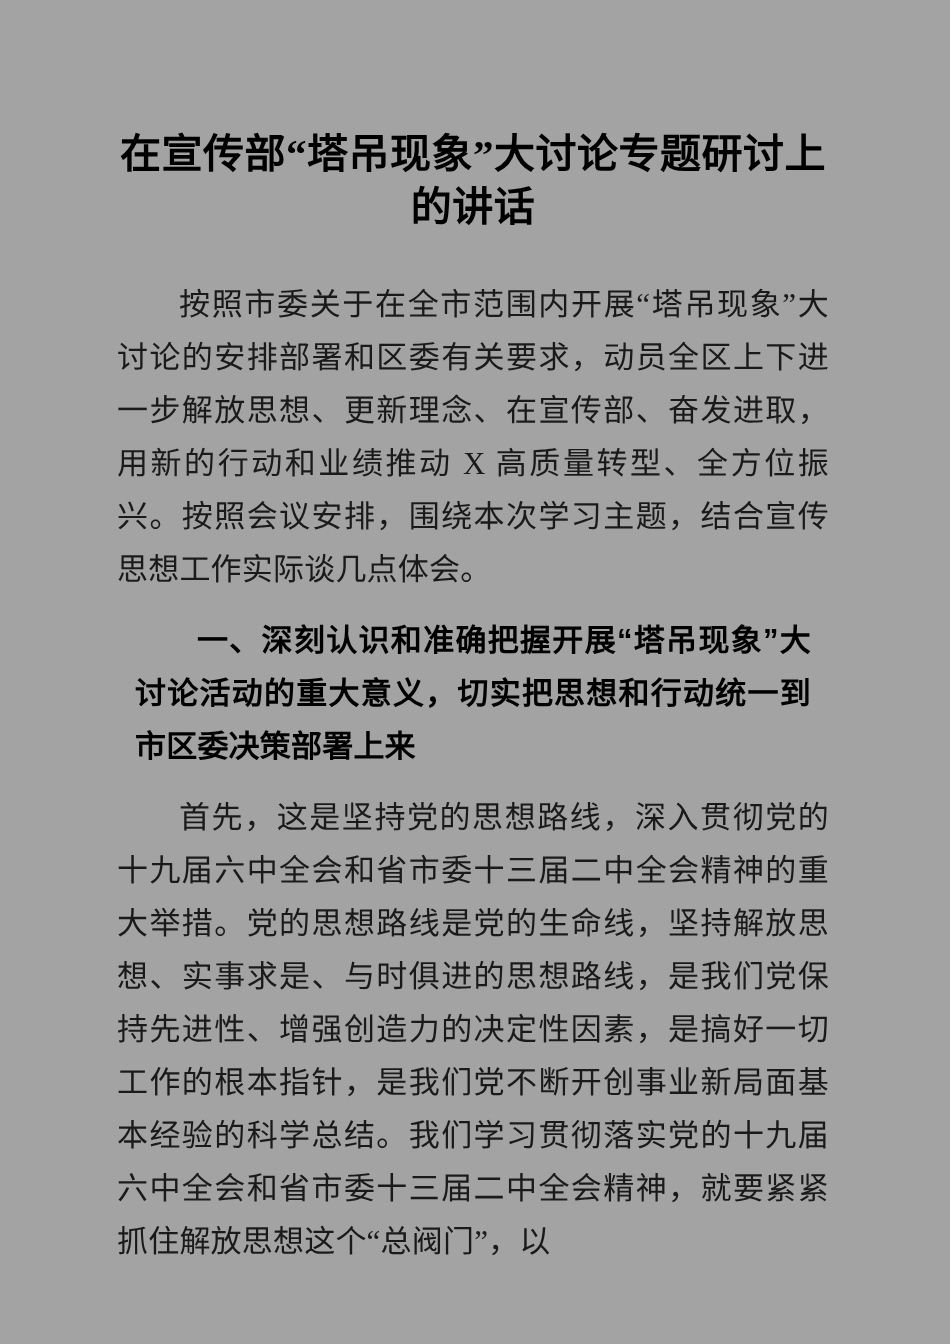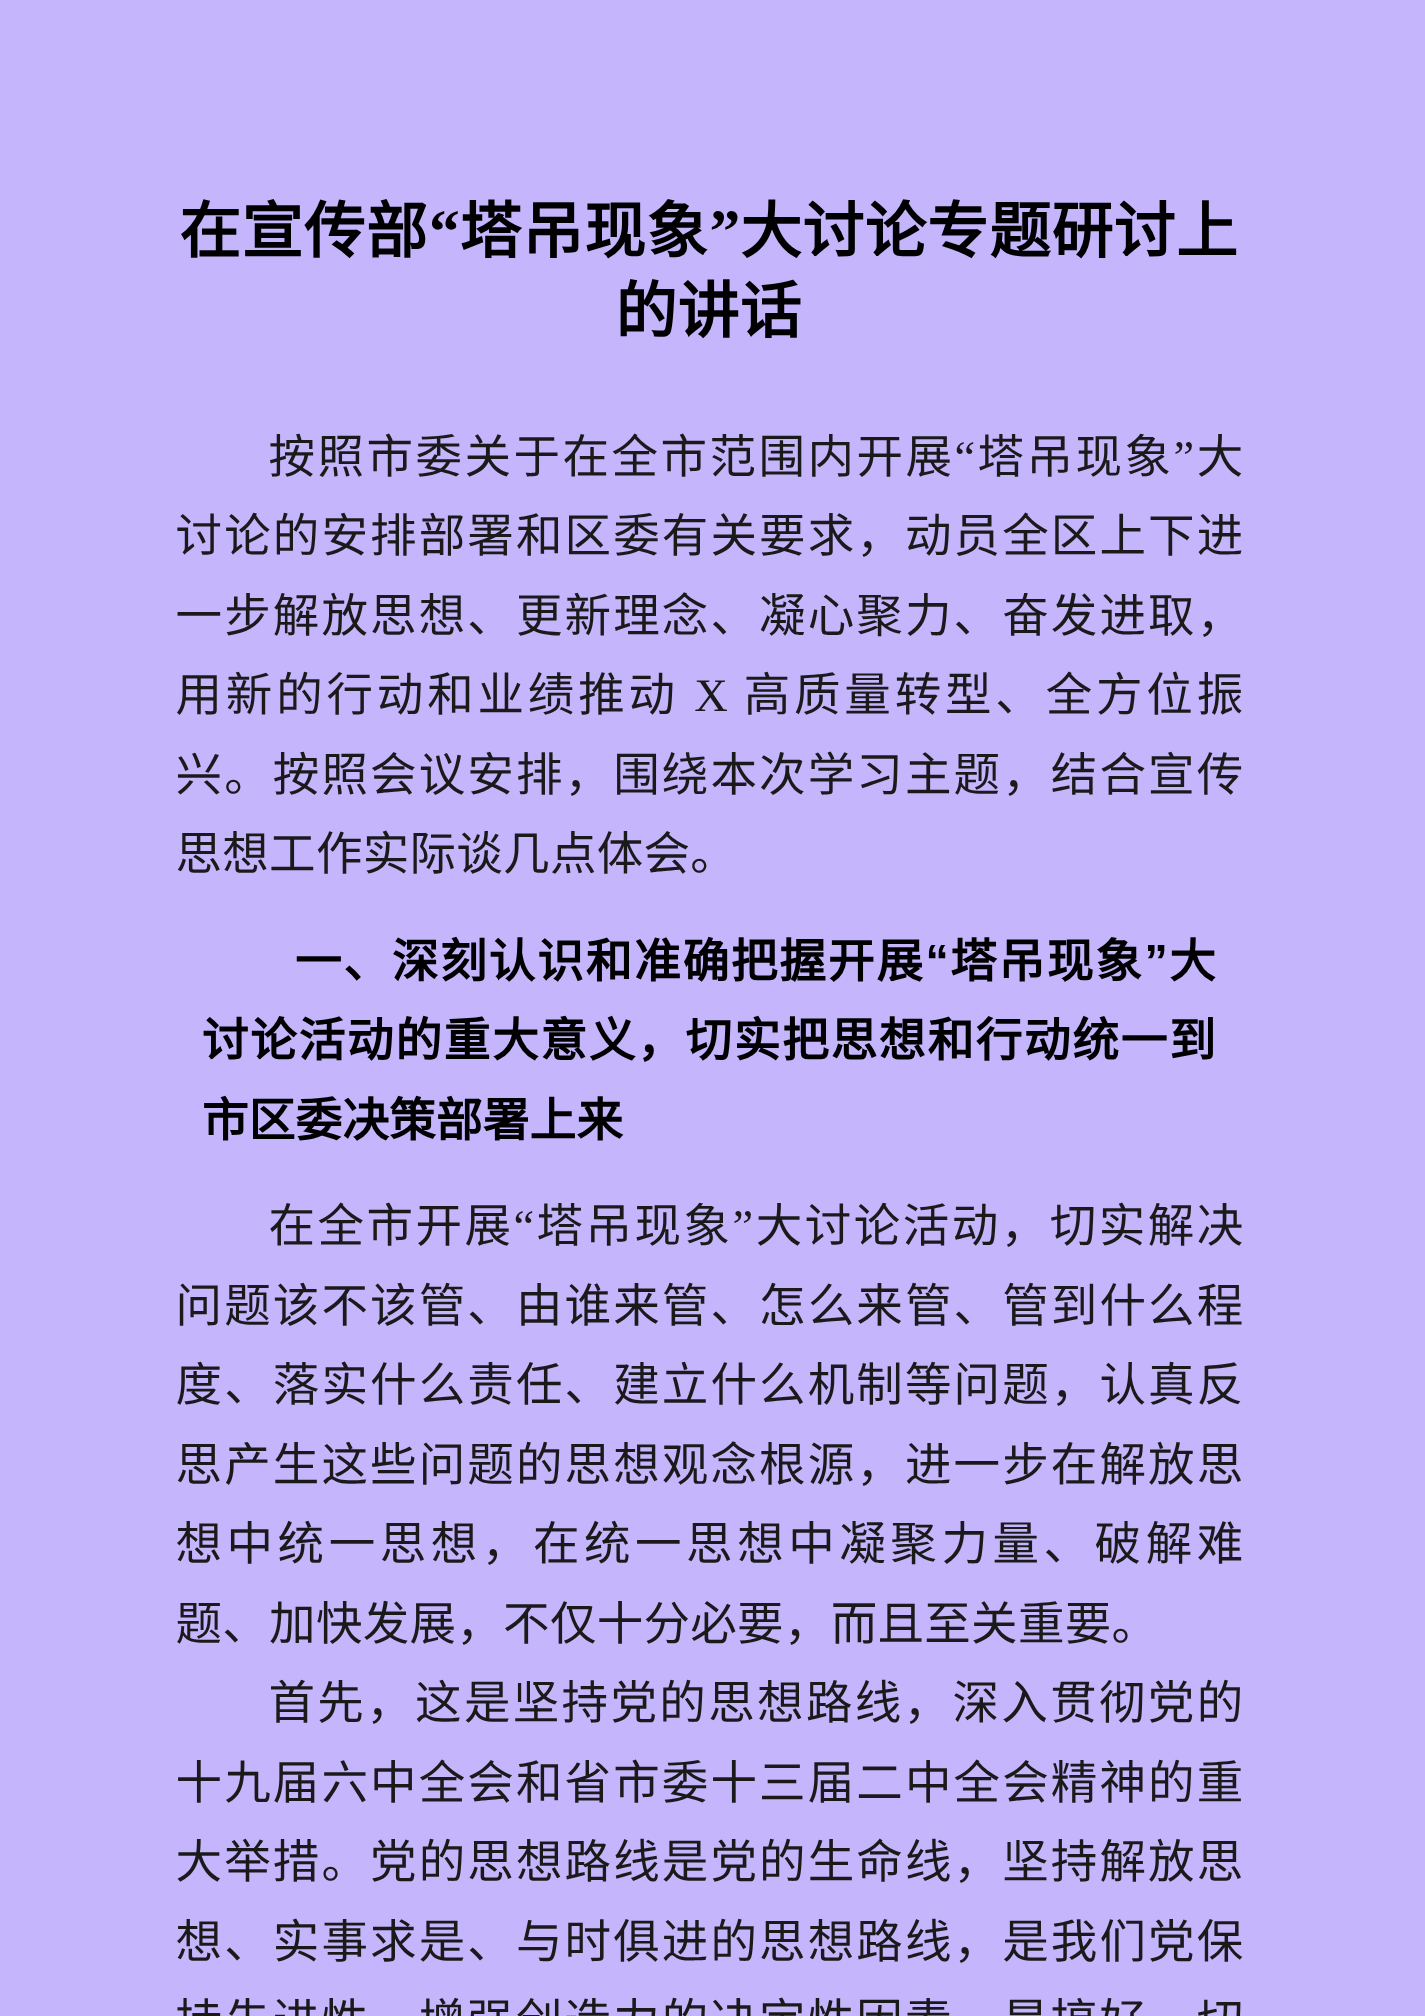--- a/index.html
+++ b/index.html
@@ -6,21 +6,21 @@
   html, body {
     margin: 0;
     padding: 0;
     background: #ffffff;
   }
 
   .page {
     position: relative;
     width: 950px;
     height: 1344px;
-    background: #c4b5fd;
+    background: #a3a3a3;
     margin: 0 auto;
     overflow: hidden;
     box-sizing: border-box;
   }
 
   .content {
     position: absolute;
     left: 117px;
     top: 0;
     width: 712px;
@@ -77,22 +77,21 @@
 </head>
 <body>
 
 <div class="page">
   <div class="content">
 
     <h1 class="doc-title">在宣传部“塔吊现象”大讨论专题研讨上的讲话</h1>
 
     <div class="title-gap"></div>
 
-    <p class="para">按照市委关于在全市范围内开展“塔吊现象”大讨论的安排部署和区委有关要求，动员全区上下进一步解放思想、更新理念、凝心聚力、奋发进取，用新的行动和业绩推动 X 高质量转型、全方位振兴。按照会议安排，围绕本次学习主题，结合宣传思想工作实际谈几点体会。</p>
+    <p class="para">按照市委关于在全市范围内开展“塔吊现象”大讨论的安排部署和区委有关要求，动员全区上下进一步解放思想、更新理念、在宣传部、奋发进取，用新的行动和业绩推动 X 高质量转型、全方位振兴。按照会议安排，围绕本次学习主题，结合宣传思想工作实际谈几点体会。</p>
 
     <h2 class="section-heading">一、深刻认识和准确把握开展“塔吊现象”大讨论活动的重大意义，切实把思想和行动统一到市区委决策部署上来</h2>
 
-    <p class="para">在全市开展“塔吊现象”大讨论活动，切实解决问题该不该管、由谁来管、怎么来管、管到什么程度、落实什么责任、建立什么机制等问题，认真反思产生这些问题的思想观念根源，进一步在解放思想中统一思想，在统一思想中凝聚力量、破解难题、加快发展，不仅十分必要，而且至关重要。</p>
 
     <p class="para">首先，这是坚持党的思想路线，深入贯彻党的十九届六中全会和省市委十三届二中全会精神的重大举措。党的思想路线是党的生命线，坚持解放思想、实事求是、与时俱进的思想路线，是我们党保持先进性、增强创造力的决定性因素，是搞好一切工作的根本指针，是我们党不断开创事业新局面基本经验的科学总结。我们学习贯彻落实党的十九届六中全会和省市委十三届二中全会精神，就要紧紧抓住解放思想这个“总阀门”，以</p>
 
   </div>
 </div>
 
 </body></html>

